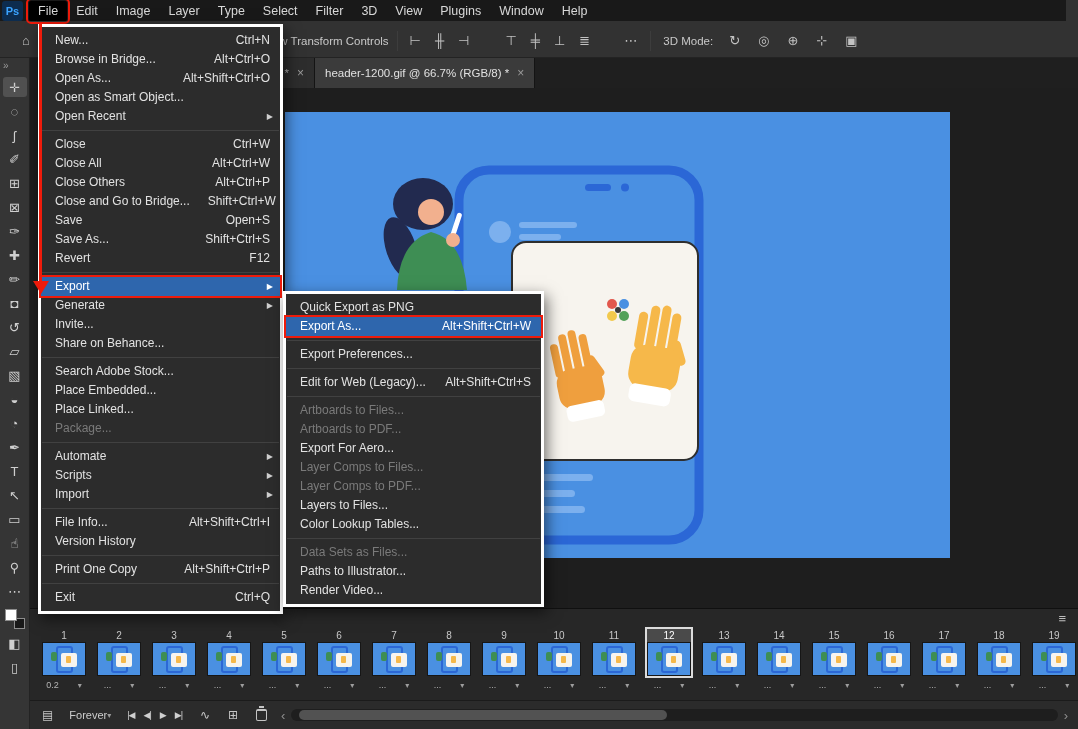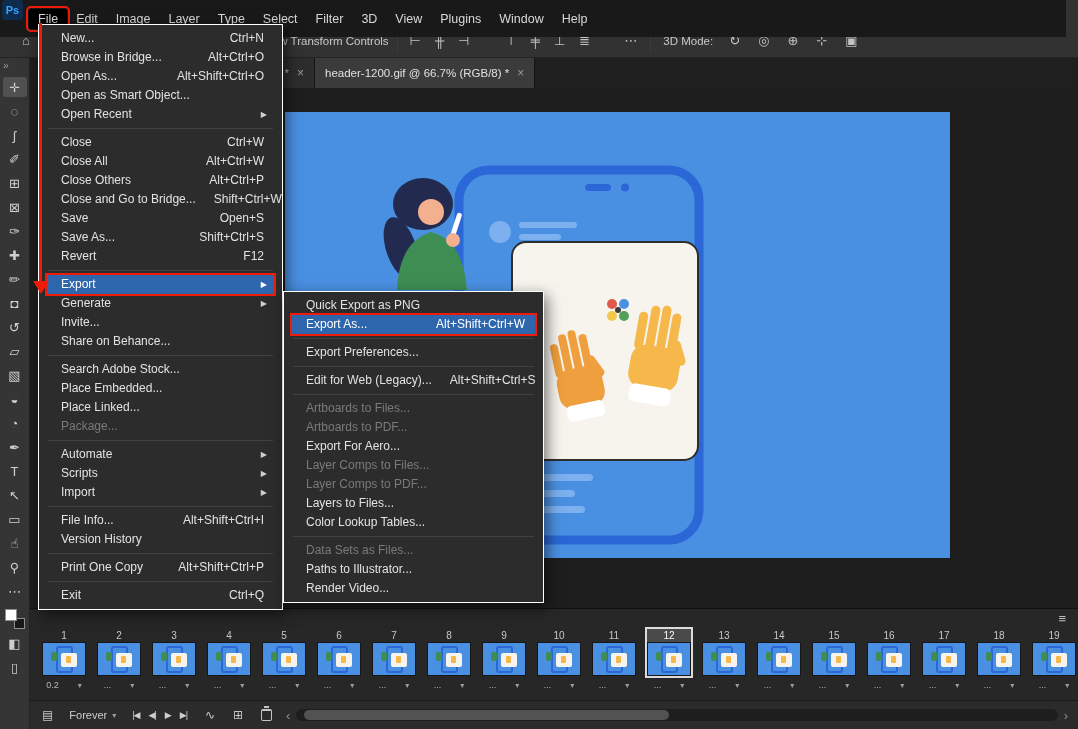--- a/index.html
+++ b/index.html
@@ -7,21 +7,21 @@
     --phone-blue:#2b67d6; --screen-line:#7cb0ee; --card-bg:#f7f4ee;
     --hand-orange:#ef9f3e; --hand-orange2:#f6b84a; --skin:#f2b08e;
     --hair:#222a4f; --shirt-green:#3e8e54;
   }
   *{box-sizing:border-box;margin:0;padding:0}
   body{margin:0;background:#555;font-family:"Liberation Sans","DejaVu Sans",sans-serif}
   .app{position:relative;width:1078px;height:729px;overflow:hidden;background:#323232;
        font-family:"Liberation Sans","DejaVu Sans",sans-serif;color:#d8d8d8;-webkit-user-select:none}
 
   
-  .menubar{position:absolute;left:0;top:0;right:12px;height:37px;background:#191919;display:flex;align-items:flex-start;z-index:30}
+  .menubar{position:absolute;left:0;top:0;right:12px;height:21px;background:#191919;display:flex;align-items:flex-end;z-index:30}
   .ps-logo{width:21px;height:20px;margin:0 6px 0 2px;background:#0d2c4e;color:#3ba3ff;font-weight:bold;
            font-size:11px;display:flex;align-items:center;justify-content:center;border-radius:3px}
   #menubar-items{display:flex;height:100%;align-items:center}
   .menu-item{padding:3px 9px;font-size:12.5px;color:#d8d8d8;border-radius:2px;cursor:default;white-space:nowrap}
   .menu-item.open{background:#000000}
   .menu-item.red-outline{outline:2px solid var(--annotation-red);outline-offset:1px}
 
   
   .optionsbar{position:absolute;left:0;top:24px;right:0;height:34px;background:#323232;
               border-bottom:1px solid #232323;display:flex;align-items:center;font-size:11.5px;color:#c8c8c8}
@@ -86,37 +86,37 @@
   .t-girl{position:absolute;left:8px;top:9px;width:6px;height:9px;background:var(--shirt-green);border-radius:2px}
   .t-hand{position:absolute;left:23px;top:13px;width:5px;height:7px;background:var(--hand-orange2);border-radius:1px}
   .frame.selected .fbox{outline:2px solid #dcdcdc;background:#4a4a4a}
   .frame.selected .fnum{color:#ffffff}
   .fdelay{height:16px;margin-top:1px;font-size:9px;color:#b5b5b5;display:flex;align-items:center;justify-content:center;gap:19px}
   .fdelay .caret{font-size:8px;color:#9d9d9d}
   .tl-controls{position:absolute;left:0;right:0;bottom:0;height:29px;background:#2b2b2b;border-top:1px solid #1b1b1b;
                display:flex;align-items:center;padding:0 6px;font-size:11px;color:#cccccc}
   .tl-controls .cicon{color:#c6c6c6;font-size:12px;padding:0 4px;cursor:default}
   .mode-icon{margin-left:2px}
-  .loop{display:flex;align-items:center;gap:5px;margin-left:12px;cursor:default}
+  .loop{display:flex;align-items:center;margin-left:12px;cursor:default}
   .loop .caret{font-size:8px;color:#9d9d9d}
   #playback{display:flex;align-items:center;gap:9px;margin-left:16px}
   .pb{color:#cfcfcf;font-size:9px;letter-spacing:-1px;cursor:default}
   .tween{margin-left:14px}
   .dup{margin-left:10px}
   .trash{display:inline-block;width:11px;height:12px;border:1px solid #c4c4c4;border-top-width:2px;border-radius:2px;
          margin-left:14px;position:relative}
   .trash::before{content:"";position:absolute;top:-5px;left:2px;width:5px;height:2px;background:#c4c4c4}
   .sb-chevron{color:#8d8d8d;font-size:13px;padding:0 4px}
   .sb-chevron.left{margin-left:10px}
   .scrollbar{flex:1;height:12px;background:#1e1e1e;border-radius:6px;position:relative;margin:0 2px}
   .scrollbar .thumb{position:absolute;left:1%;top:1px;width:48%;height:10px;background:#525252;border-radius:5px}
 
   
-  .dropdown{position:absolute;background:#2c2c2c;border:1px solid #ffffff;box-shadow:3px 5px 14px rgba(0,0,0,.55);
-            padding:4px 8px;z-index:40;font-size:12px;color:#e2e2e2}
+  .dropdown{position:absolute;background:#2c2c2c;border:3px solid #ffffff;box-shadow:3px 5px 14px rgba(0,0,0,.55);
+            padding:4px 0;z-index:40;font-size:12px;color:#e2e2e2}
   #file-menu{left:38px;top:24px;width:245px}
   #export-menu{left:283px;top:291px;width:261px;z-index:45}
   .mi{height:19px;line-height:19px;display:flex;align-items:center;padding:0 10px 0 14px;position:relative;
       cursor:default;white-space:nowrap}
   .mi .sc{margin-left:auto;padding-left:18px}
   .mi .arr{position:absolute;right:7px;font-size:8px;color:#cfcfcf;line-height:19px}
   .mi.hl{background:var(--menu-highlight);color:#ffffff}
   .mi.hl .arr{color:#ffffff}
   .mi.dis{color:#7a7a7a}
   .msep{height:1px;background:#414141;margin:4px 1px}

